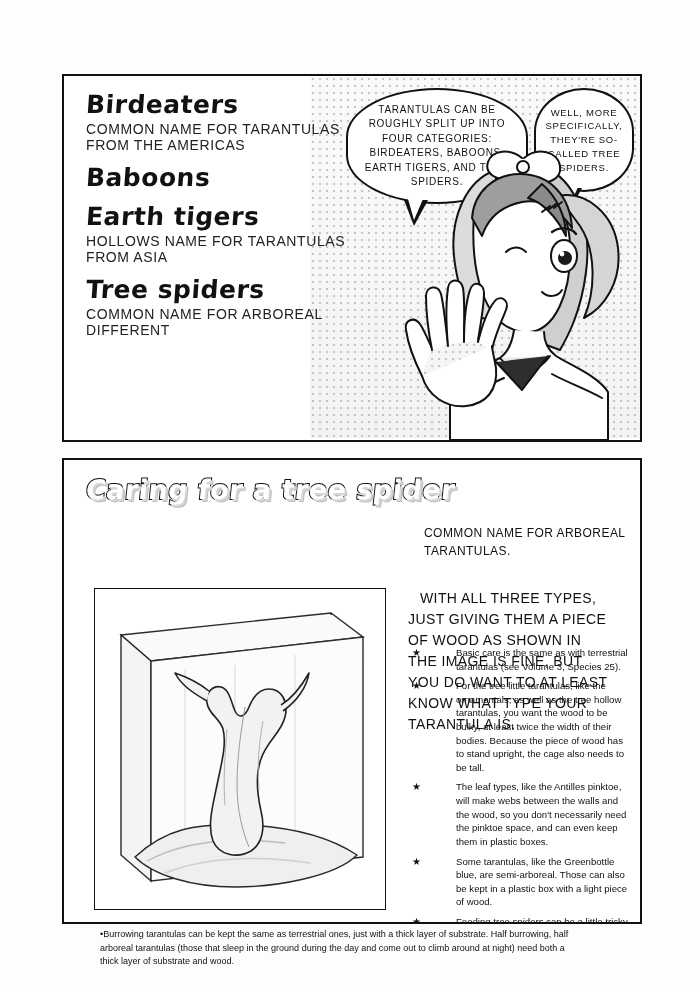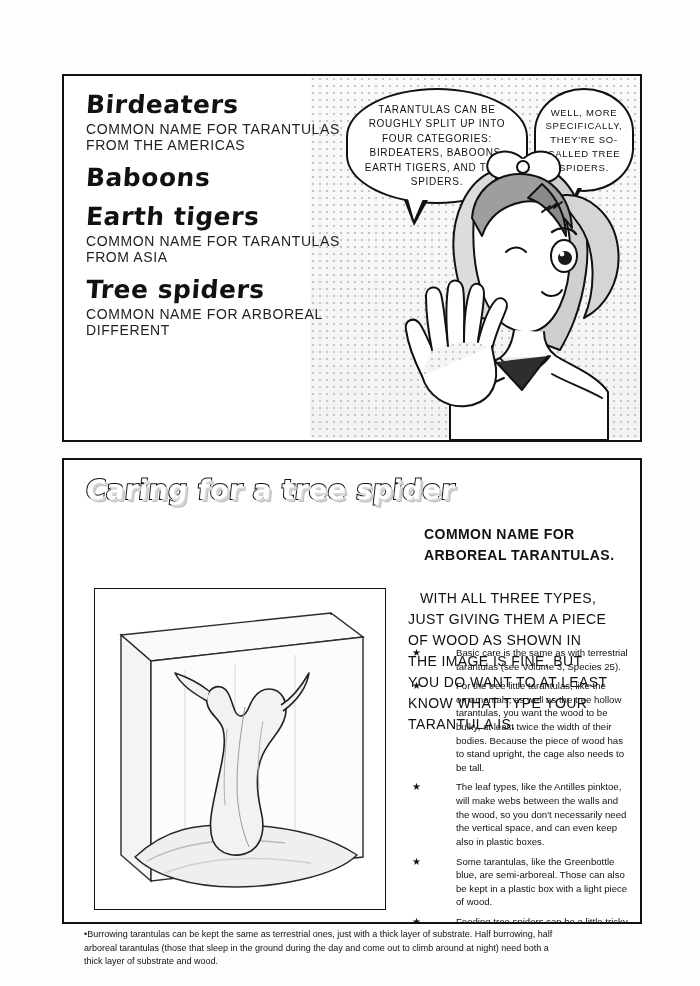--- a/index.html
+++ b/index.html
@@ -193,25 +193,24 @@
       2px 2px 0 #d6d6d6,
       3px 3px 0 #bdbdbd;
     transform: skewX(-6deg);
   }
 
   .defs {
     position: absolute;
     left: 360px;
     top: 64px;
     width: 204px;
-    font-size: 14px;
+    font-size: 12px;
     letter-spacing: .45px;
     line-height: 1.5;
     color: #111;
-    font-weight: bold;
   }
   .defs .def-head { margin-bottom: 2px; }
   .defs ul { margin: 0; padding-left: 12px; list-style: none; }
   .defs li { position: relative; padding-left: 0; }
   .defs li::before {
     content: "\25CF";
     position: absolute;
     left: -11px;
     top: 0;
     font-size: 7px;
@@ -254,21 +253,21 @@
     top: 128px;
     width: 290px;
     height: 320px;
     border: 1.5px solid #111;
     background: #fff;
     overflow: hidden;
   }
 
   .footnote {
     position: absolute;
-    left: 84px;
+    left: 100px;
     top: 928px;
     width: 470px;
     font-size: 9px;
     line-height: 1.5;
     color: #111;
   }
 </style>
 </head>
 <body>
 
@@ -280,21 +279,21 @@
     <div class="titlelist">
       <div class="cat-block">
         <div class="cat-name">Birdeaters</div>
         <div class="cat-sub">COMMON NAME FOR TARANTULAS FROM THE AMERICAS</div>
       </div>
       <div class="cat-block">
         <div class="cat-name">Baboons</div>
       </div>
       <div class="cat-block">
         <div class="cat-name">Earth tigers</div>
-        <div class="cat-sub">COMMON NAME FOR TARANTULAS FROM ASIA</div>
+        <div class="cat-sub">HOLLOWS NAME FOR TARANTULAS FROM ASIA</div>
       </div>
       <div class="cat-block">
         <div class="cat-name">Tree spiders</div>
         <div class="cat-sub">COMMON NAME FOR ARBOREAL DIFFERENT</div>
       </div>
     </div>
 
     <div class="bubble" id="bubble-categories">
       <span>TARANTULAS CAN BE ROUGHLY SPLIT UP INTO FOUR CATEGORIES: BIRDEATERS, BABOONS, EARTH TIGERS, AND TREE SPIDERS.</span>
       <span class="tail"></span>
@@ -364,21 +363,21 @@
       <div class="b-item">
         <span class="star">★</span>
         <span class="btext">Basic care is the same as with terrestrial tarantulas (see Volume 3, Species 25).</span>
       </div>
       <div class="b-item">
         <span class="star">★</span>
         <span class="btext">For the tree little tarantulas, like the ornamentals, as well as the tree hollow tarantulas, you want the wood to be bulky, at least twice the width of their bodies. Because the piece of wood has to stand upright, the cage also needs to be tall.</span>
       </div>
       <div class="b-item">
         <span class="star">★</span>
-        <span class="btext">The leaf types, like the Antilles pinktoe, will make webs between the walls and the wood, so you don't necessarily need the vertical space, and can even keep also in plastic boxes.</span>
+        <span class="btext">The leaf types, like the Antilles pinktoe, will make webs between the walls and the wood, so you don't necessarily need the pinktoe space, and can even keep them in plastic boxes.</span>
       </div>
       <div class="b-item">
         <span class="star">★</span>
         <span class="btext">Some tarantulas, like the Greenbottle blue, are semi-arboreal. Those can also be kept in a plastic box with a light piece of wood.</span>
       </div>
       <div class="b-item">
         <span class="star">★</span>
         <span class="btext">Feeding tree spiders can be a little tricky (explained later), because they can sit in places where crickets can't reach them. Sometimes you'll want to bring the crickets to their faces, while other times, you'll want to leave them on their webs. It all depends on the mood of your tarantula.</span>
       </div>
     </div>

